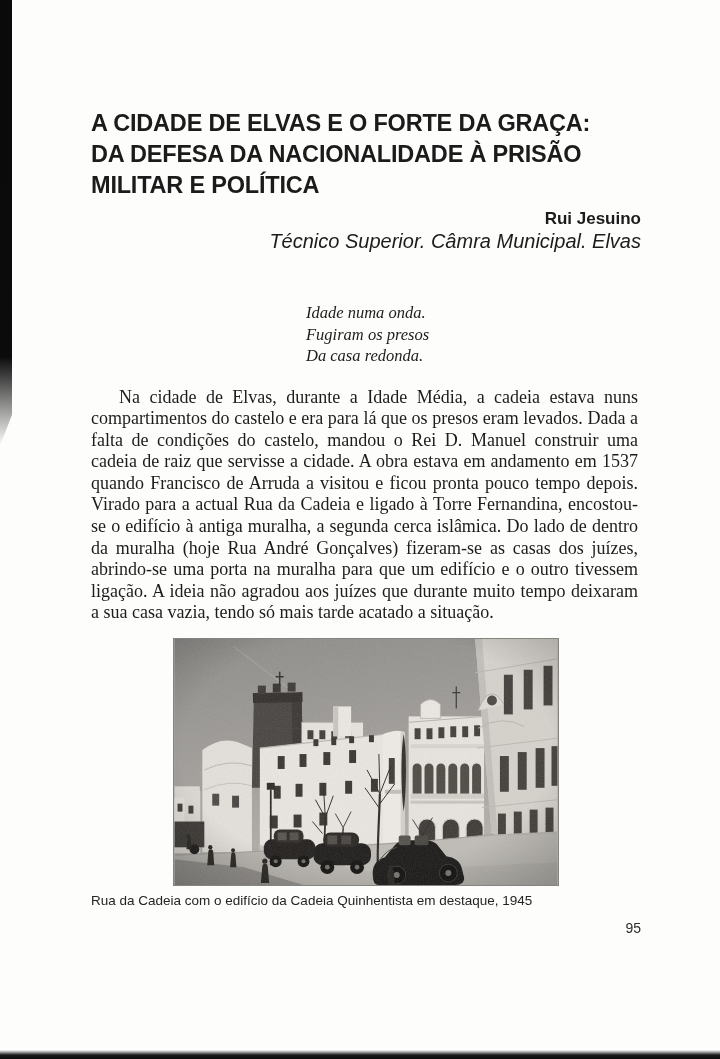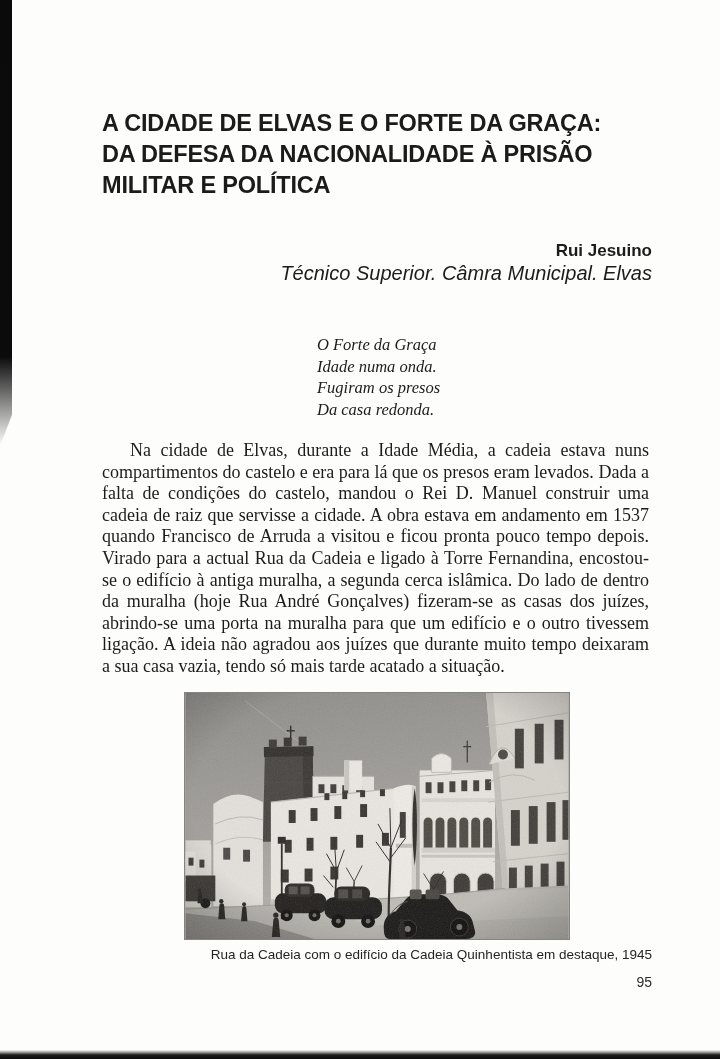--- a/index.html
+++ b/index.html
@@ -21,35 +21,35 @@
     z-index: 5;
   }
   .scan-bottom {
     position: absolute; left: 0; bottom: 0;
     width: 720px; height: 9px;
     background: linear-gradient(to bottom, rgba(130,130,130,0) 0%, #8f8f8f 28%, #1a1a1a 55%, #0b0b0b 100%);
     z-index: 5;
   }
 
   
-  .page { position: absolute; left: 102px; top: 0; width: 550px; }
+  .page { position: absolute; left: 91px; top: 0; width: 550px; }
 
   h1.title {
     margin: 108px 0 0 0;
     font-family: "Liberation Sans", sans-serif;
     font-weight: bold;
     font-size: 23.5px;
     line-height: 31px;
     color: #1b1b1b;
     letter-spacing: -0.2px;
   }
   h1.title span { display: block; }
 
   .byline {
-    margin-top: 39px;
+    margin-top: 7px;
     text-align: right;
     font-family: "Liberation Sans", sans-serif;
   }
   .byline .author { font-weight: bold; font-size: 17px; line-height: 22px; }
   .byline .affil  { font-style: italic; font-size: 20px; line-height: 22px; }
 
   .epigraph {
     margin-top: 50px;
     margin-left: 215px;
     font-style: italic;
@@ -72,21 +72,21 @@
     margin-left: 82px;
     border: 1px solid #86847f;
     box-sizing: border-box;
     background: #a9a6a2;
     overflow: hidden;
   }
   .photo svg { display: block; }
 
   figcaption.caption {
     margin-top: 7px;
-    text-align: right;
+    text-align: left;
     font-family: "Liberation Sans", sans-serif;
     font-size: 13.5px;
     color: #242424;
     width: 550px;
   }
 
   .pagenum {
     margin-top: 12px;
     text-align: right;
     font-family: "Liberation Sans", sans-serif;
@@ -107,21 +107,20 @@
     <span>DA DEFESA DA NACIONALIDADE À PRISÃO</span>
     <span>MILITAR E POLÍTICA</span>
   </h1>
 
   <div class="byline">
     <div class="author">Rui Jesuino</div>
     <div class="affil">Técnico Superior. Câmra Municipal. Elvas</div>
   </div>
 
   <div class="epigraph">
-    <span>O Forte da Graça</span>
     <span>Idade numa onda.</span>
     <span>Fugiram os presos</span>
     <span>Da casa redonda.</span>
   </div>
 
   <p class="bodytext">Na cidade de Elvas, durante a Idade Média, a cadeia estava nuns compartimentos do castelo e era para lá que os presos eram levados. Dada a falta de condições do castelo, mandou o Rei D. Manuel construir uma cadeia de raiz que servisse a cidade. A obra estava em andamento em 1537 quando Francisco de Arruda a visitou e ficou pronta pouco tempo depois. Virado para a actual Rua da Cadeia e ligado à Torre Fernandina, encostou-se o edifício à antiga muralha, a segunda cerca islâmica. Do lado de dentro da muralha (hoje Rua André Gonçalves) fizeram-se as casas dos juízes, abrindo-se uma porta na muralha para que um edifício e o outro tivessem ligação. A ideia não agradou aos juízes que durante muito tempo deixaram a sua casa vazia, tendo só mais tarde acatado a situação.</p>
 
   <figure class="photo-figure">
     <div class="photo">
 

